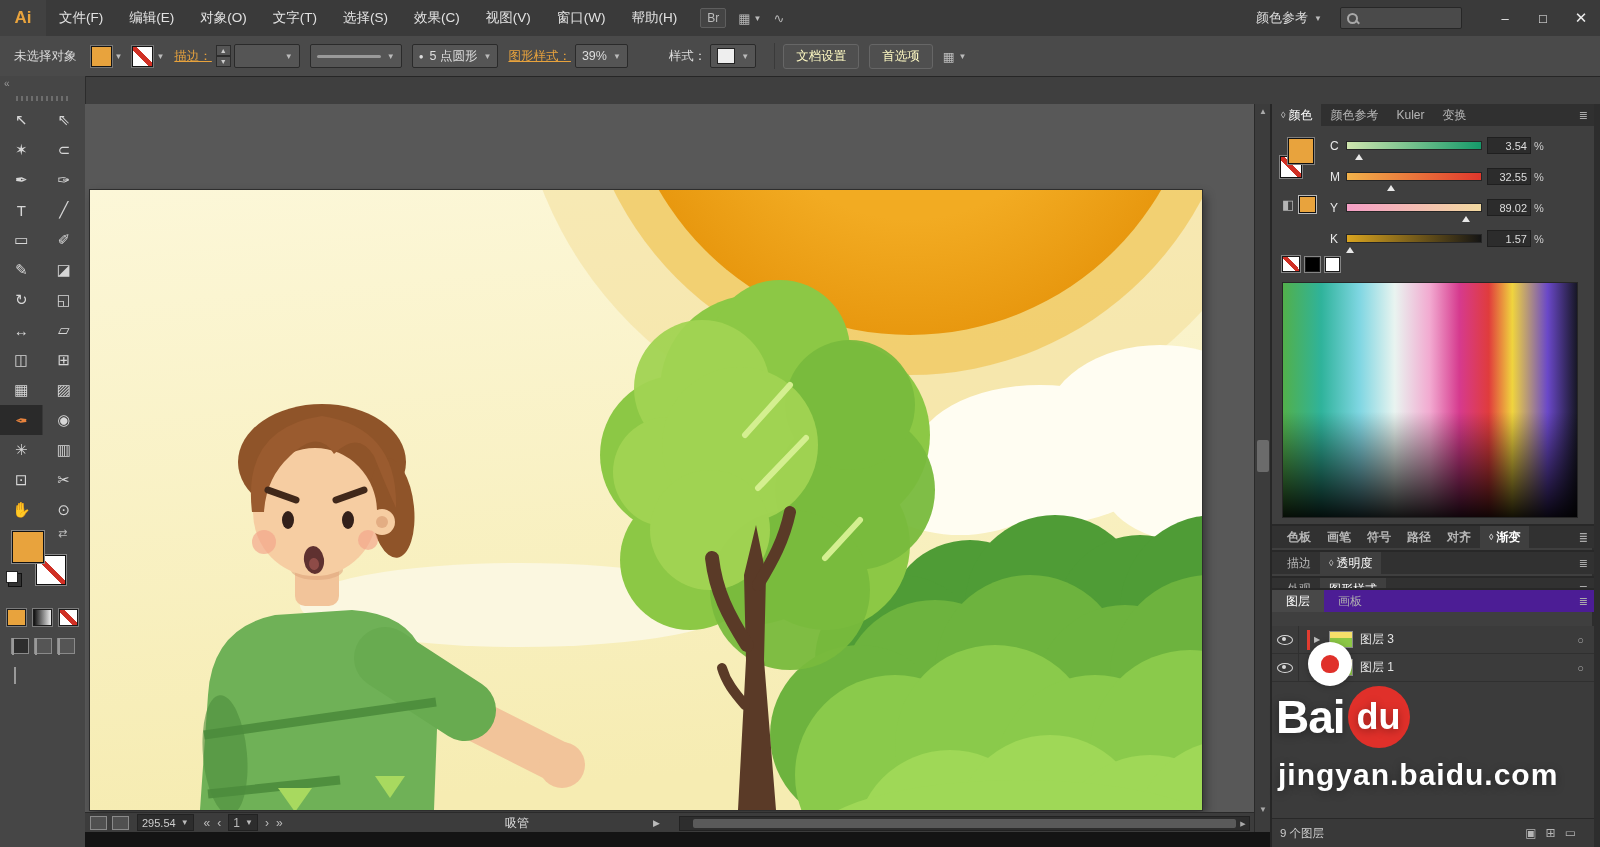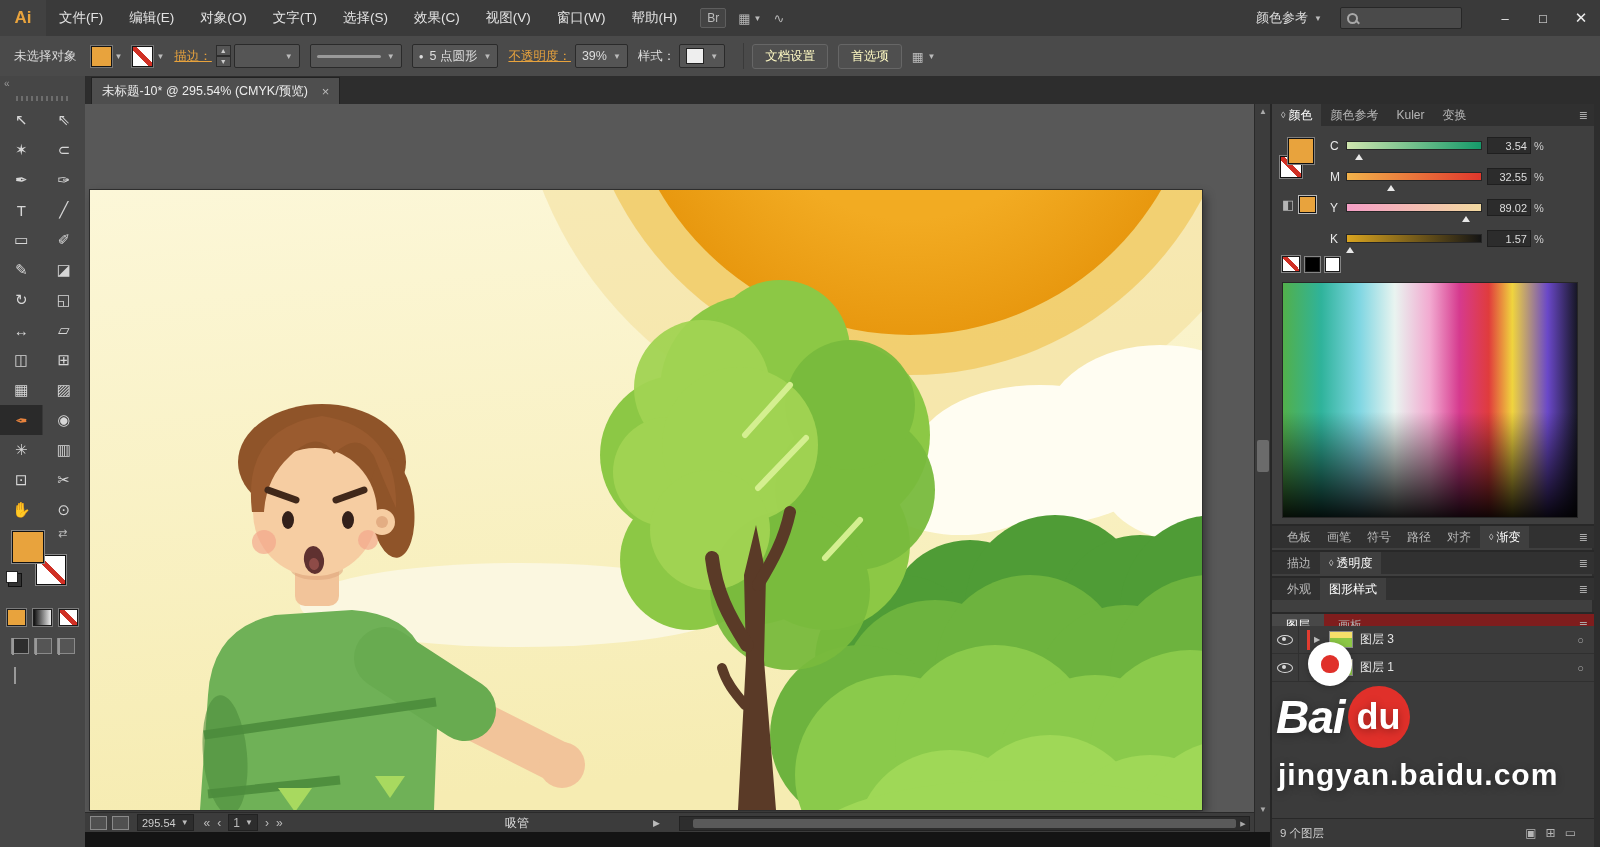--- a/index.html
+++ b/index.html
@@ -119,46 +119,46 @@
   .cp-chip{border:1px solid #1a1a1a;box-shadow:0 0 0 1px #858585;}
   .cp-chip.none{width:16px;height:14px;background:#fff;background-image:linear-gradient(45deg,transparent 40%,#d03025 40%,#d03025 60%,transparent 60%);}
   .cp-chip.black{width:13px;height:13px;background:#000;}
   .cp-chip.white{width:13px;height:13px;background:#fff;}
   .spectrum{position:absolute;left:10px;right:16px;top:156px;height:234px;border:1px solid #262626;
     background:
       linear-gradient(to top, rgba(0,0,0,.92), rgba(0,0,0,0) 45%),
       linear-gradient(to right,#52b04b 0%,#2fb39b 13%,#7fd6e2 26%,#e9f4f0 38%,#f2a9d0 50%,#d63a8e 60%,#e03c3c 70%,#f0d43e 78%,#6a48c8 90%,#171726 100%);}
 
   .strip{height:24px;background:#313131;border-top:2px solid #282828;display:flex;align-items:center;font-size:12px;color:#b8b8b8;gap:2px;padding-left:8px;}
-  .strip1{top:420px;} .strip2{top:446px;} .strip3{top:472px;}
+  .strip1{top:420px;font-weight:bold;} .strip2{top:446px;} .strip3{top:472px;}
   .strip .lab{padding:0 7px;}
   .strip-tab{background:#3f3f3f;color:#fff;height:100%;display:flex;align-items:center;gap:3px;padding:0 9px;}
 
-  .ltabs{top:484px;height:24px;background:#7f1d1d;border-top:2px solid #282828;display:flex;align-items:stretch;font-size:12px;color:#b0b0b0;margin-top:24px;}
+  .ltabs{top:484px;height:24px;background:#4c1d95;border-top:2px solid #282828;display:flex;align-items:stretch;font-size:12px;color:#b0b0b0;}
   .ltab{display:flex;align-items:center;padding:0 14px;}
   .ltab.active{background:#484848;color:#fff;}
   .llist{top:522px;height:192px;background:#3b3b3b;}
   .lrow{height:27px;display:flex;align-items:center;border-bottom:1px solid #303030;font-size:12px;color:#e4e4e4;}
   .eyecell{width:26px;height:100%;border-right:1px solid #303030;display:flex;align-items:center;justify-content:center;}
   .eye{width:14px;height:8px;border:1px solid #d8d8d8;border-radius:50%;position:relative;}
   .eye::after{content:"";position:absolute;left:4px;top:1px;width:4px;height:4px;background:#d8d8d8;border-radius:50%;}
   .lcolor{width:3px;height:20px;background:#e23c30;margin:0 4px 0 8px;}
   .lspace{width:15px;}
   .lexp{font-size:8px;color:#bbb;width:12px;}
   .lthumb{width:22px;height:15px;border:1px solid #8a8a8a;background:linear-gradient(180deg,#f6e06a 0 40%,#8cc845 40% 100%);margin:0 7px 0 3px;}
   .ltarget{margin-left:auto;margin-right:10px;color:#aaa;font-size:11px;}
   .lfooter{top:714px;height:29px;background:#393939;border-top:1px solid #282828;display:flex;align-items:center;font-size:11.5px;color:#ccc;padding:0 8px;}
   .lf-icons{margin-left:auto;display:flex;gap:9px;color:#b5b5b5;font-size:12px;padding-right:10px;}
 
   
   .watermark{position:absolute;left:1262px;top:642px;width:335px;z-index:60;pointer-events:none;color:#fff;text-shadow:0 2px 8px rgba(0,0,0,.35);}
   .paw{position:absolute;left:46px;top:0;width:44px;height:44px;background:#fff;border-radius:50%;box-shadow:0 1px 6px rgba(0,0,0,.25);}
   .paw::after{content:"";position:absolute;left:13px;top:13px;width:18px;height:18px;background:#e0302a;border-radius:50% 50% 45% 45%;}
   .wm-line1{position:absolute;left:14px;top:44px;display:flex;align-items:center;font-weight:bold;}
-  .wm-bai{font-size:46px;letter-spacing:-1px;font-style:italic;}
+  .wm-bai{font-size:46px;letter-spacing:-1px;}
   .wm-du{width:62px;height:62px;background:#e0302a;border-radius:50%;display:flex;align-items:center;justify-content:center;font-size:36px;margin:0 3px;}
   .wm-brand{font-size:48px;}
   .wm-line2{position:absolute;left:16px;top:116px;font-size:30px;font-weight:bold;letter-spacing:1px;}
 </style>
 </head>
 <body>
 
 <div id="app">
 
   <div class="menubar">
@@ -215,45 +215,39 @@
     </div>
     <div class="dd">
       <span class="profile-line"></span>
       <span class="caret">▼</span>
     </div>
     <div class="dd">
       <span style="font-size:8px;">●</span>
       <span>5 点圆形</span>
       <span class="caret">▼</span>
     </div>
-    <span class="linklab">不透明度：</span>
+    <span class="linklab">图形样式：</span>
     <div class="dd">
       <span>39%</span>
       <span class="caret">▼</span>
     </div>
-    <span style="margin-right:4px;">样式：</span>
+    <span style="margin-right:4px;margin-left:31px;">样式：</span>
     <div class="dd">
       <span style="width:16px;height:14px;background:#eee;border:1px solid #222;display:inline-block;"></span>
       <span class="caret">▼</span>
     </div>
     <span class="cb-sep"></span>
     <span class="cbtn">文档设置</span>
     <span class="cbtn">首选项</span>
     <span class="cb-icgrp">
       <span>▦</span>
       <span class="caret">▼</span>
     </span>
   </div>
 
-  <div class="tabbar">
-    <div class="doc-tab">
-      <span>未标题-10* @ 295.54% (CMYK/预览)</span>
-      <span class="x">×</span>
-    </div>
-  </div>
 
   <div class="toolbar">
     <div class="tb-head">«</div>
     <div class="tb-grip"></div>
     <div class="tools">
       <div class="tool">↖</div>
       <div class="tool">⇖</div>
       <div class="tool">✶</div>
       <div class="tool">⊂</div>
       <div class="tool">✒</div>

